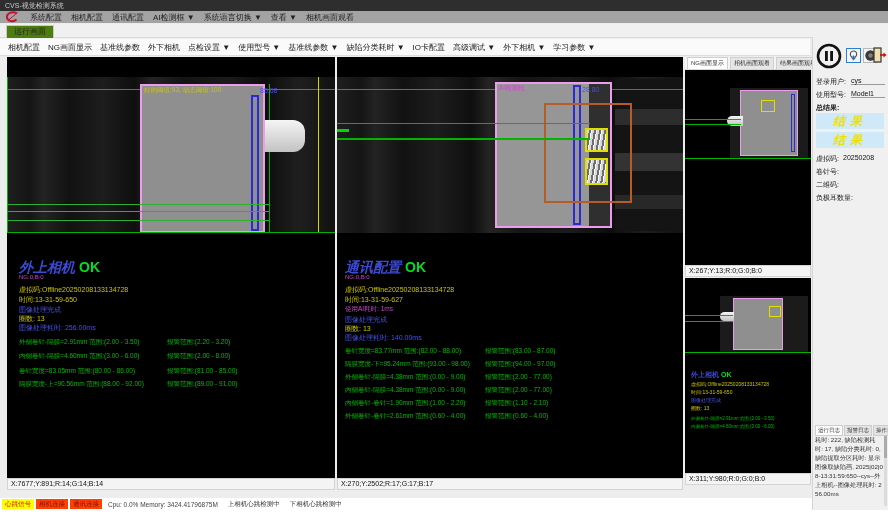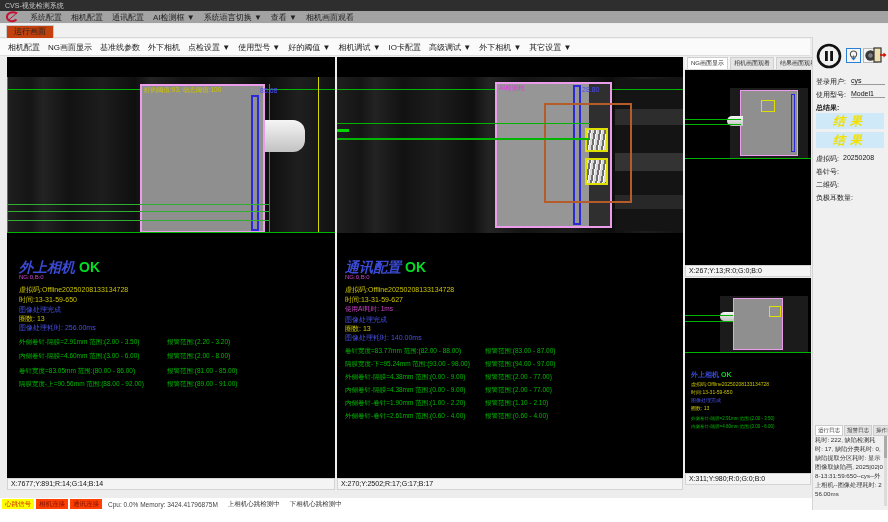--- a/index.html
+++ b/index.html
@@ -12,21 +12,21 @@
             font-size:7px;line-height:11px;padding-left:5px;box-sizing:border-box;}
 
   
   .menubar{left:0;top:11px;width:888px;height:13px;background:#a3a3a3;display:flex;align-items:center;
            border-bottom:1px solid #ececec;box-sizing:border-box;}
   .menubar .logo{width:16px;height:12px;margin-left:5px;display:flex;align-items:center;}
   .menu-item{font-size:8px;color:#222;margin-left:9px;white-space:nowrap;cursor:default;}
 
   
   .tabrow{left:0;top:24px;width:888px;height:14px;background:#f0f0f0;border-bottom:1px solid #d8d8d8;box-sizing:border-box;}
-  .run-tab{position:absolute;left:6px;top:1px;height:12px;background:#c2410c;border:1px solid #c9c9c9;border-bottom:none;
+  .run-tab{position:absolute;left:6px;top:1px;height:12px;background:#4d7c0f;border:1px solid #c9c9c9;border-bottom:none;
            font-size:8px;line-height:12px;padding:0 7px;color:#222;}
 
   
   .toolbar{left:0;top:38px;width:810px;height:18px;background:#fafafa;border-bottom:1px solid #dedede;
            display:flex;align-items:center;box-sizing:border-box;border-top:1px solid #f1f1f1;}
   .tool-item{font-size:8px;color:#222;margin-left:8px;white-space:nowrap;}
 
   .main-bg{left:0;top:38px;width:888px;height:460px;background:#ededed;}
 
   
@@ -136,26 +136,26 @@
 
   <div class="abs main-bg"></div>
 
   <div class="abs toolbar">
     <span class="tool-item">相机配置</span>
     <span class="tool-item">NG画面显示</span>
     <span class="tool-item">基准线参数</span>
     <span class="tool-item">外下相机</span>
     <span class="tool-item">点检设置 ▼</span>
     <span class="tool-item">使用型号 ▼</span>
-    <span class="tool-item">好的阈值 ▼</span>
-    <span class="tool-item">相机调试 ▼</span>
+    <span class="tool-item">基准线参数 ▼</span>
+    <span class="tool-item">缺陷分类耗时 ▼</span>
     <span class="tool-item">IO卡配置</span>
     <span class="tool-item">高级调试 ▼</span>
     <span class="tool-item">外下相机 ▼</span>
-    <span class="tool-item">其它设置 ▼</span>
+    <span class="tool-item">学习参数 ▼</span>
   </div>
 
   <div class="abs panel panel-left">
     <div class="imgarea"></div>
     <div class="vline" style="left:0;top:20px;height:156px;"></div>
     <div class="hline" style="left:0;top:32px;width:328px;"></div>
     <div class="yline" style="left:311px;top:20px;height:156px;"></div>
     <div class="grayrect" style="left:133px;top:27px;width:125px;height:149px;"></div>
     <div class="lbl-yellow" style="left:137px;top:29px;">好的阈值:93, 动态阈值:100</div>
     <div class="bluerect" style="left:244px;top:38px;width:8px;height:136px;"></div>

